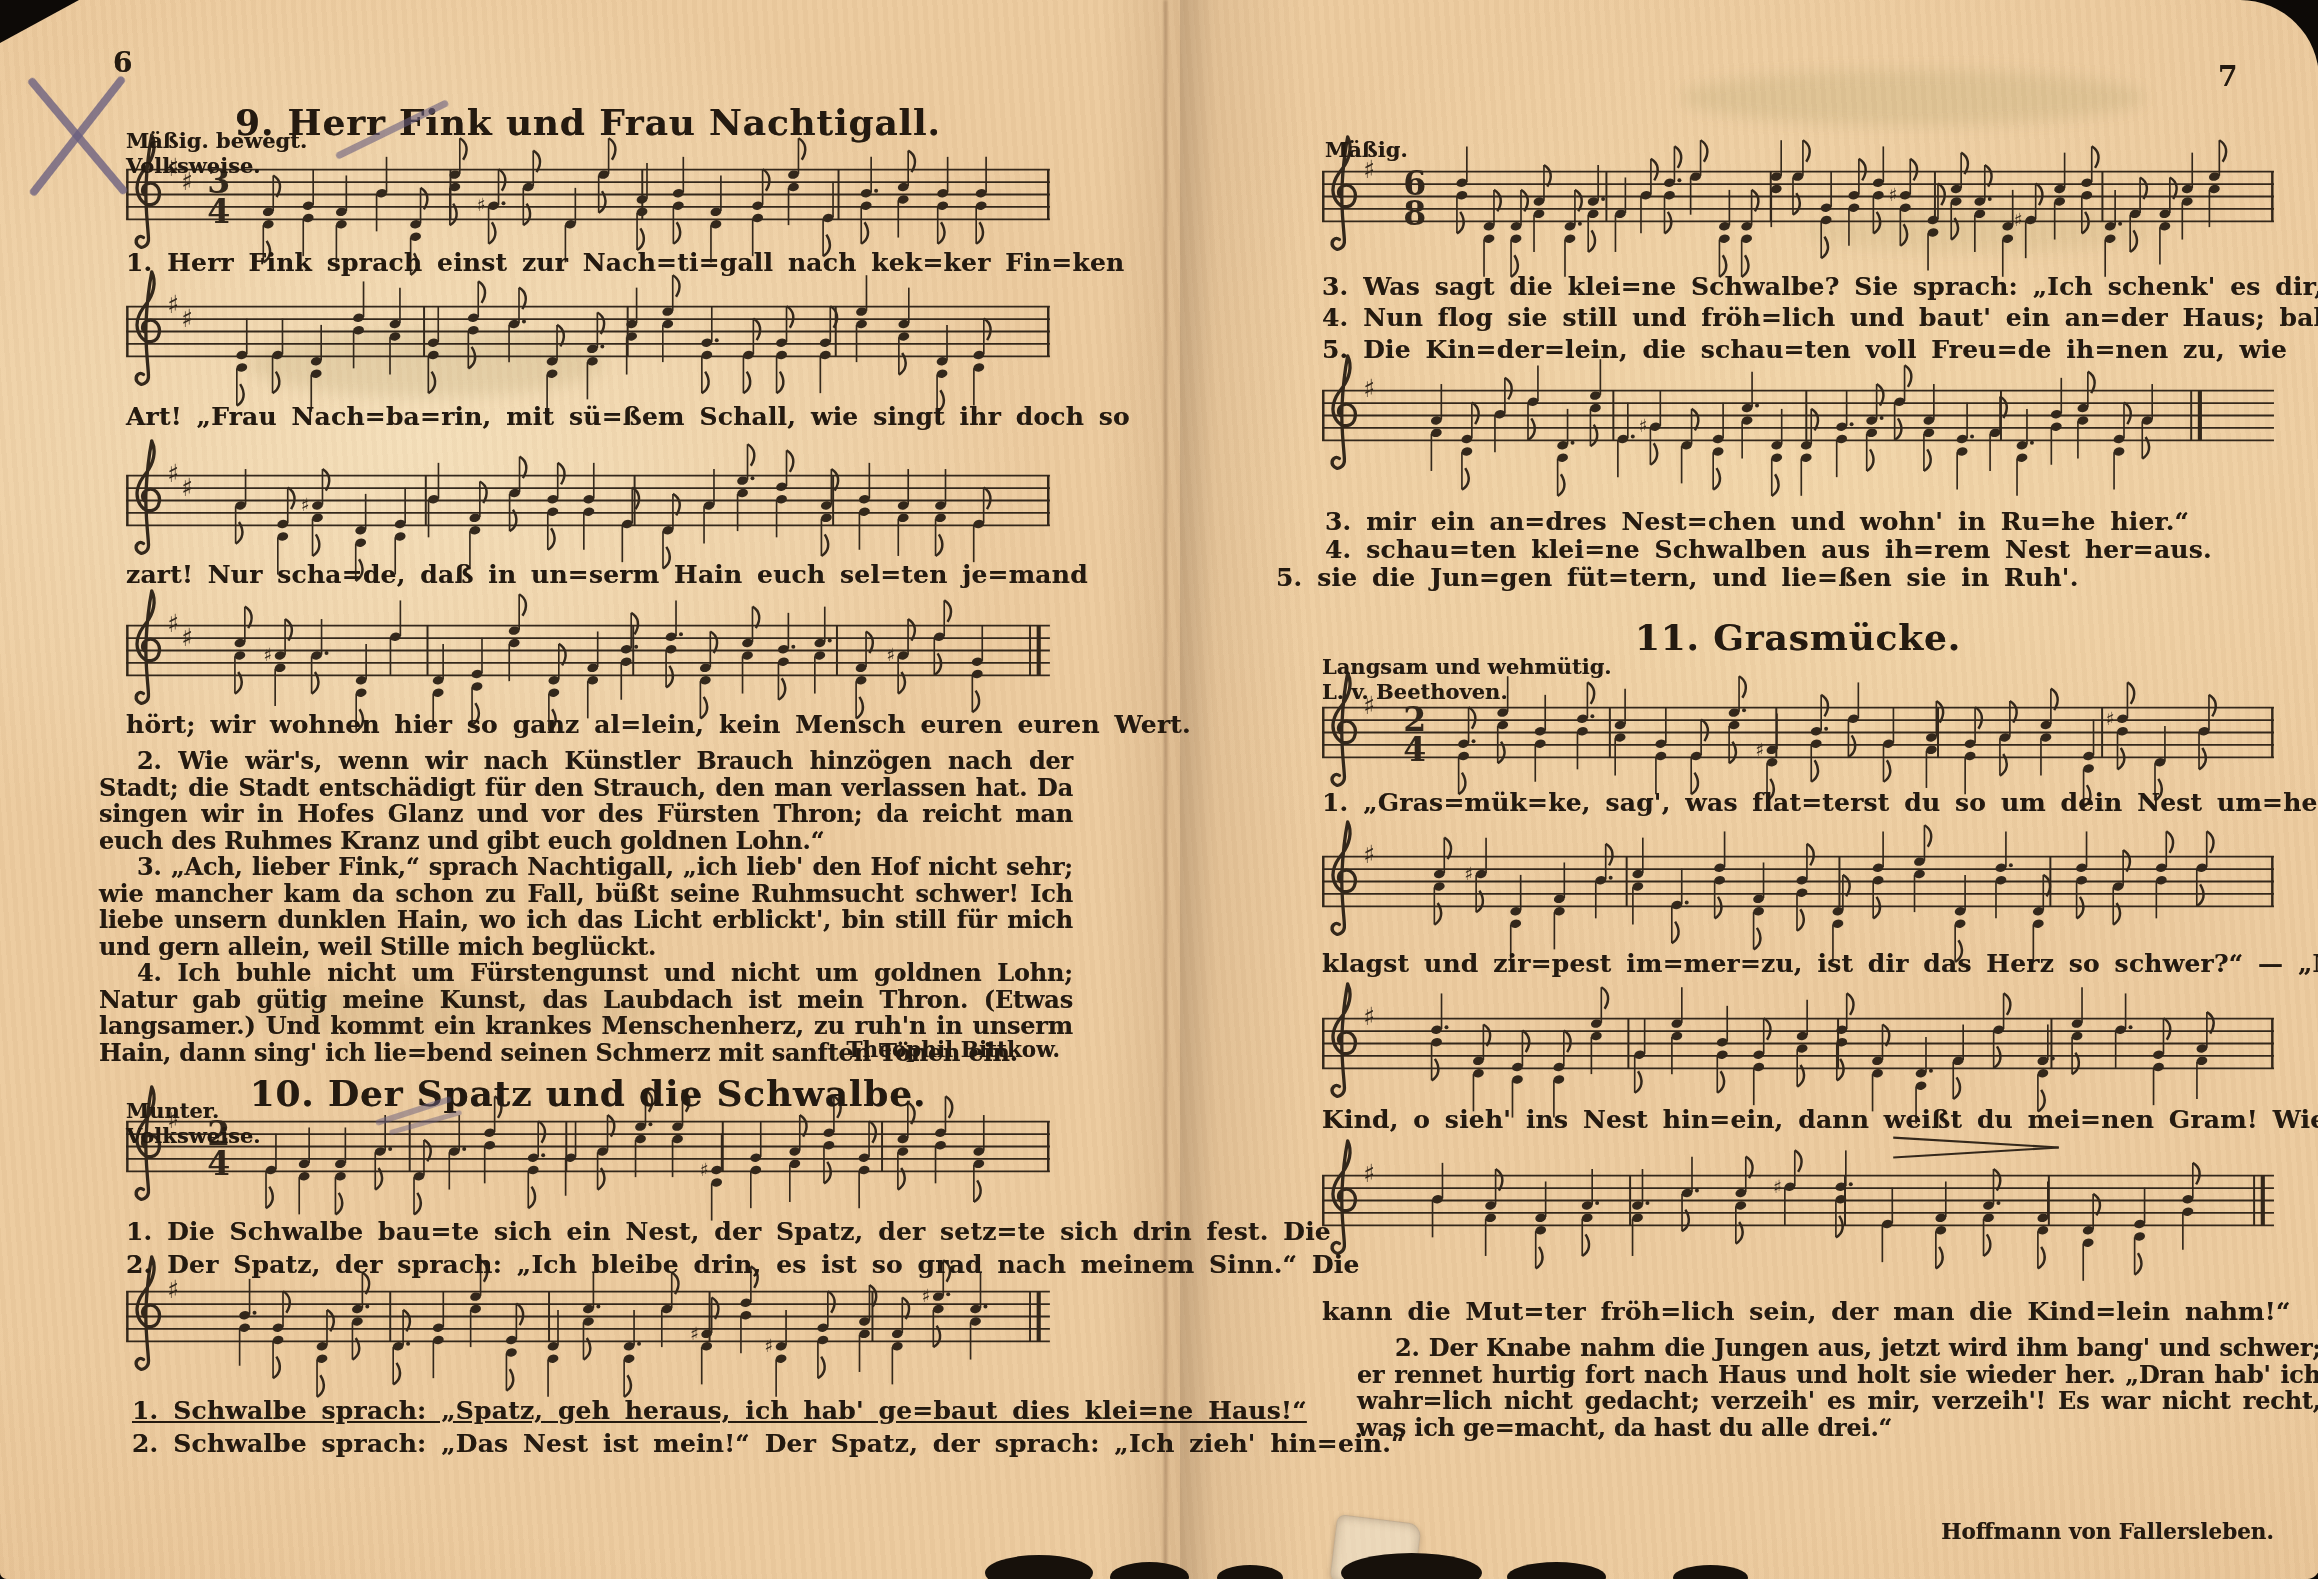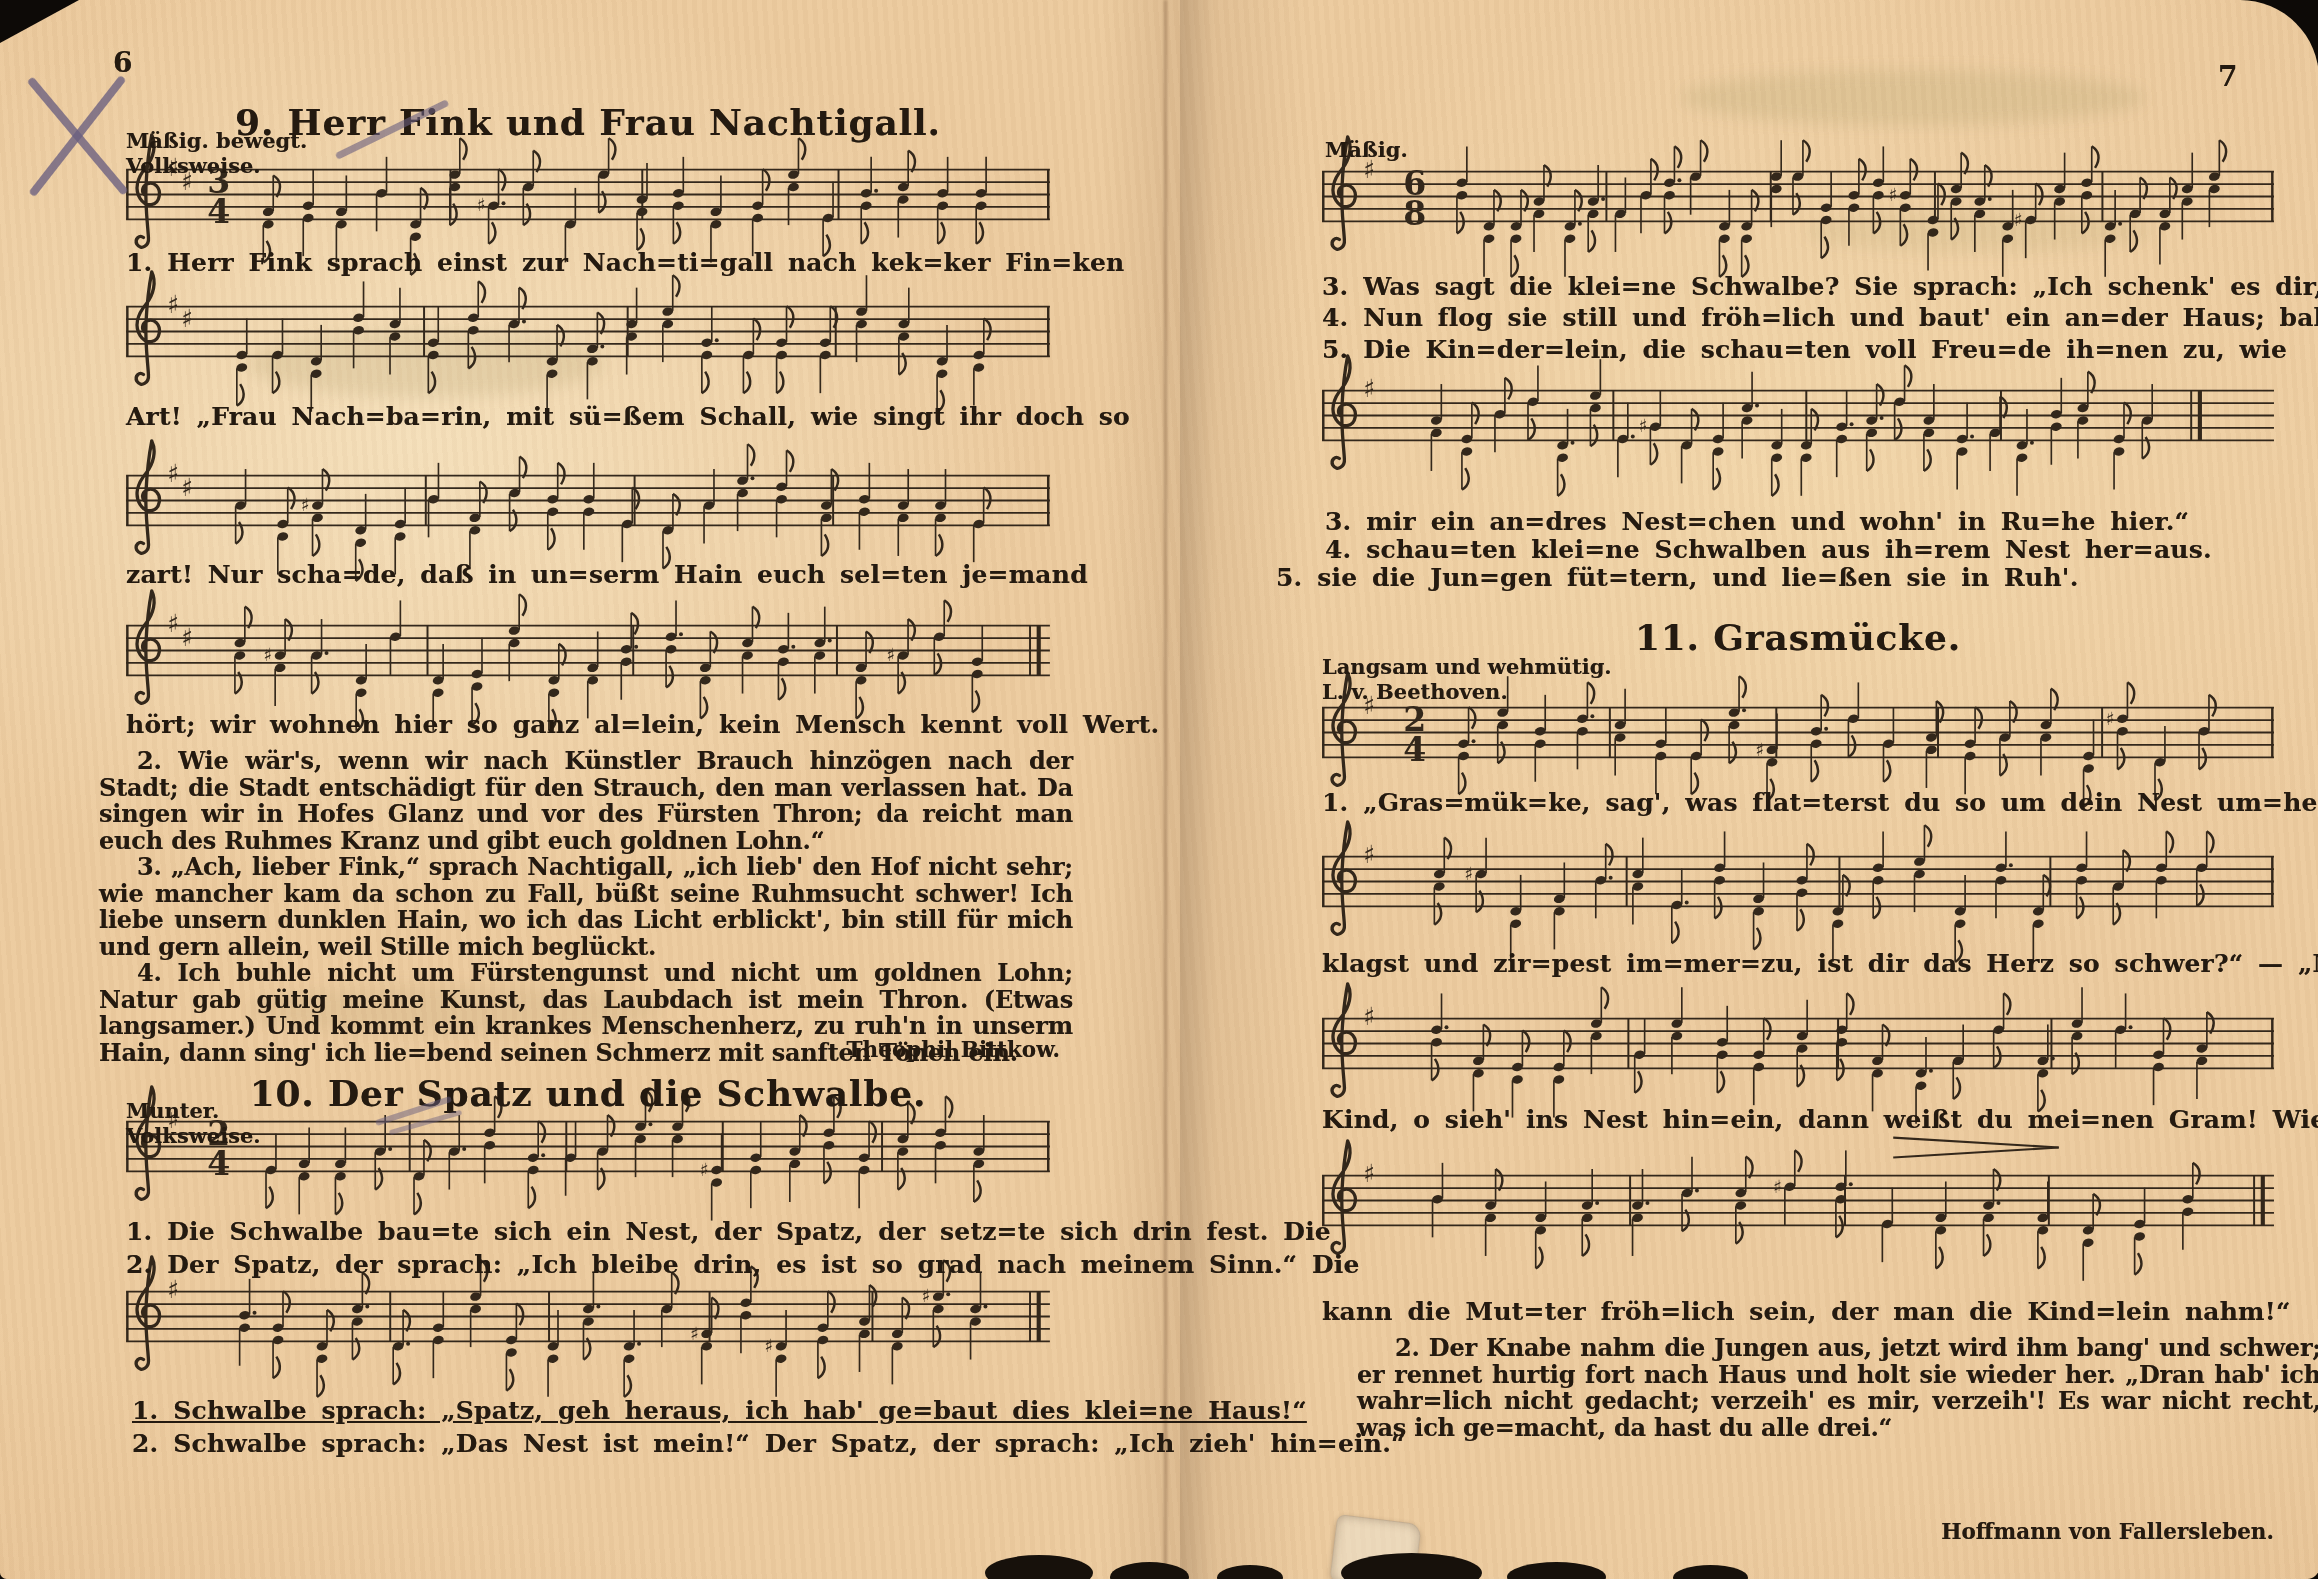--- a/index.html
+++ b/index.html
@@ -1538,21 +1538,21 @@
 
     <div class="abs ink heading" style="left:126px;top:101px;width:924px;">9. Herr Fink und Frau Nachtigall.</div>
     <div class="abs rowlab" style="left:126px;top:128px;width:924px;">
       <span class="ink tempo">Mäßig. bewegt.</span>
       <span class="ink tempo">Volksweise.</span>
     </div>
 
     <div class="abs ink lyric" style="left:126px;top:248px;width:924px;">1. Herr Fink sprach einst zur Nach=ti=gall nach kek=ker Fin=ken</div>
     <div class="abs ink lyric" style="left:126px;top:402px;width:924px;">Art! „Frau Nach=ba=rin, mit sü=ßem Schall, wie singt ihr doch so</div>
     <div class="abs ink lyric" style="left:126px;top:560px;width:924px;">zart! Nur scha=de, daß in un=serm Hain euch sel=ten je=mand</div>
-    <div class="abs ink lyric" style="left:126px;top:710px;width:924px;">hört; wir wohnen hier so ganz al=lein, kein Mensch kennt voll Wert.</div>
+    <div class="abs ink lyric" style="left:126px;top:710px;width:924px;">hört; wir wohnen hier so ganz al=lein, kein Mensch euren euren Wert.</div>
 
     <div class="abs verse ink" style="left:99px;top:748px;width:974px;">
       <p>2. Wie wär's, wenn wir nach Künstler Brauch hinzögen nach der Stadt; die Stadt entschädigt für den Strauch, den man verlassen hat. Da singen wir in Hofes Glanz und vor des Fürsten Thron; da reicht man euch des Ruhmes Kranz und gibt euch goldnen Lohn.“</p>
       <p>3. „Ach, lieber Fink,“ sprach Nachtigall, „ich lieb' den Hof nicht sehr; wie mancher kam da schon zu Fall, büßt seine Ruhmsucht schwer! Ich liebe unsern dunklen Hain, wo ich das Licht erblickt', bin still für mich und gern allein, weil Stille mich beglückt.</p>
       <p>4. Ich buhle nicht um Fürstengunst und nicht um goldnen Lohn; Natur gab gütig meine Kunst, das Laubdach ist mein Thron. (Etwas langsamer.) Und kommt ein krankes Menschenherz, zu ruh'n in unserm Hain, dann sing' ich lie=bend seinen Schmerz mit sanften Tönen ein.</p>
     </div>
     <div class="abs ink author" style="left:99px;top:1037px;width:961px;">Theophil Bittkow.</div>
 
     <div class="abs ink heading" style="left:126px;top:1072px;width:924px;text-align:center;">10. Der Spatz und die Schwalbe.</div>
     <div class="abs rowlab" style="left:126px;top:1098px;width:924px;">

